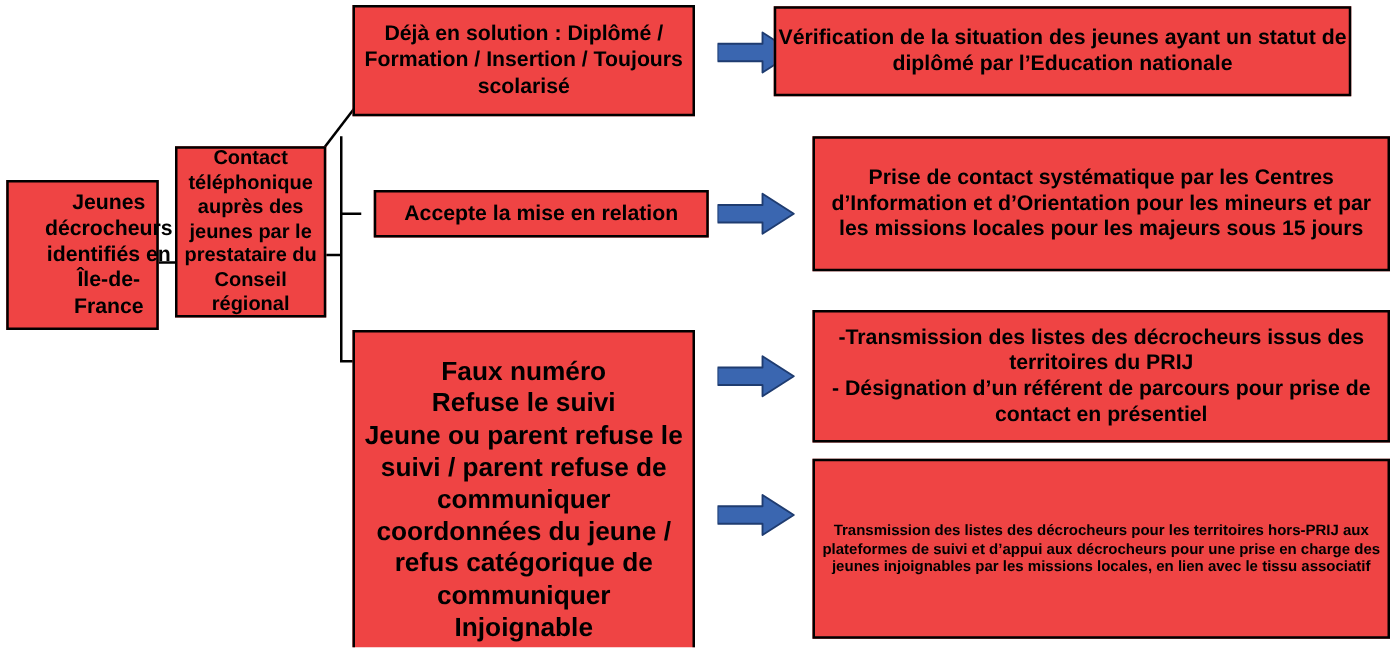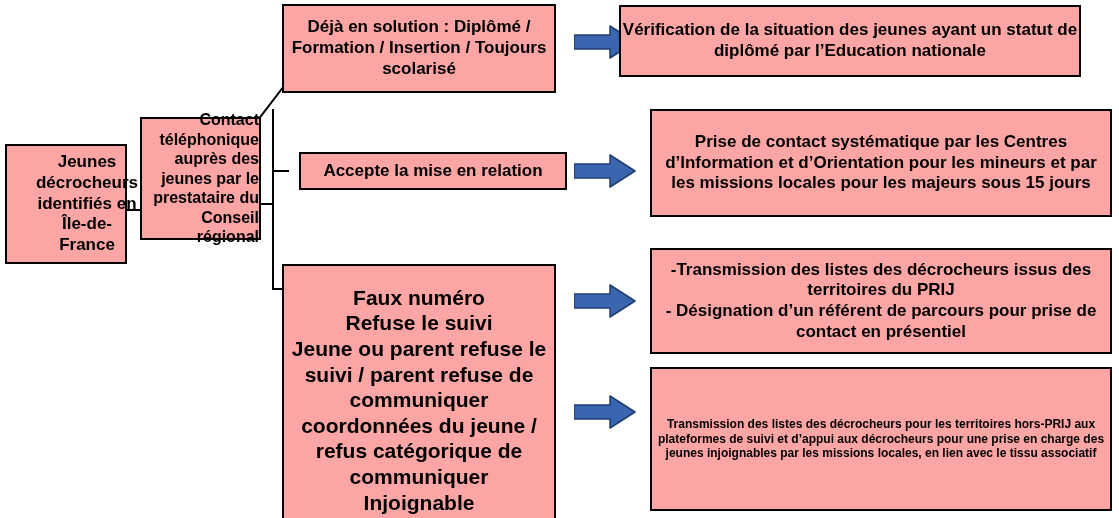--- a/index.html
+++ b/index.html
@@ -12,21 +12,21 @@
     width: 1119px;
     height: 518px;
     background: #ffffff;
     font-family: "Liberation Sans", sans-serif;
     overflow: hidden;
   }
   .box {
     position: absolute;
     box-sizing: border-box;
     border: 2px solid #000000;
-    background: #fca5a5;
+    background: #ef4444;
     display: flex;
     align-items: center;
     justify-content: center;
     text-align: center;
     font-weight: bold;
     color: #000000;
     line-height: 1.22;
     white-space: pre-line;
   }
   .connector {
@@ -35,21 +35,21 @@
   }
   .arrow {
     position: absolute;
   }
   .arrow svg {
     display: block;
   }
 
   
   #box-source      { left: 5px;   top: 144px; width: 122px; height: 120px; font-size: 17px; padding-left: 42px; }
-  #box-contact     { left: 140px; top: 117px; width: 121px; height: 123px; font-size: 16px; text-align: right; }
+  #box-contact     { left: 140px; top: 117px; width: 121px; height: 137px; font-size: 16px; }
 
   #box-deja        { left: 282px; top: 4px;   width: 274px; height: 89px;  font-size: 17px; }
   #box-accepte     { left: 288px; top: 152px; width: 268px; height: 38px;  font-size: 17px; margin-left: 11px; }
   #box-faux        { left: 282px; top: 228px; width: 274px; height: 272px; font-size: 21px; margin-top: 36px; }
 
   #box-verif       { left: 619px; top: 5px;   width: 462px; height: 72px;  font-size: 17px; }
   #box-prise       { left: 650px; top: 109px; width: 462px; height: 108px; font-size: 17px; }
   #box-transm1     { left: 650px; top: 248px; width: 462px; height: 106px; font-size: 17px; }
   #box-transm2     { left: 650px; top: 367px; width: 462px; height: 144px; font-size: 12px; }
 </style>

